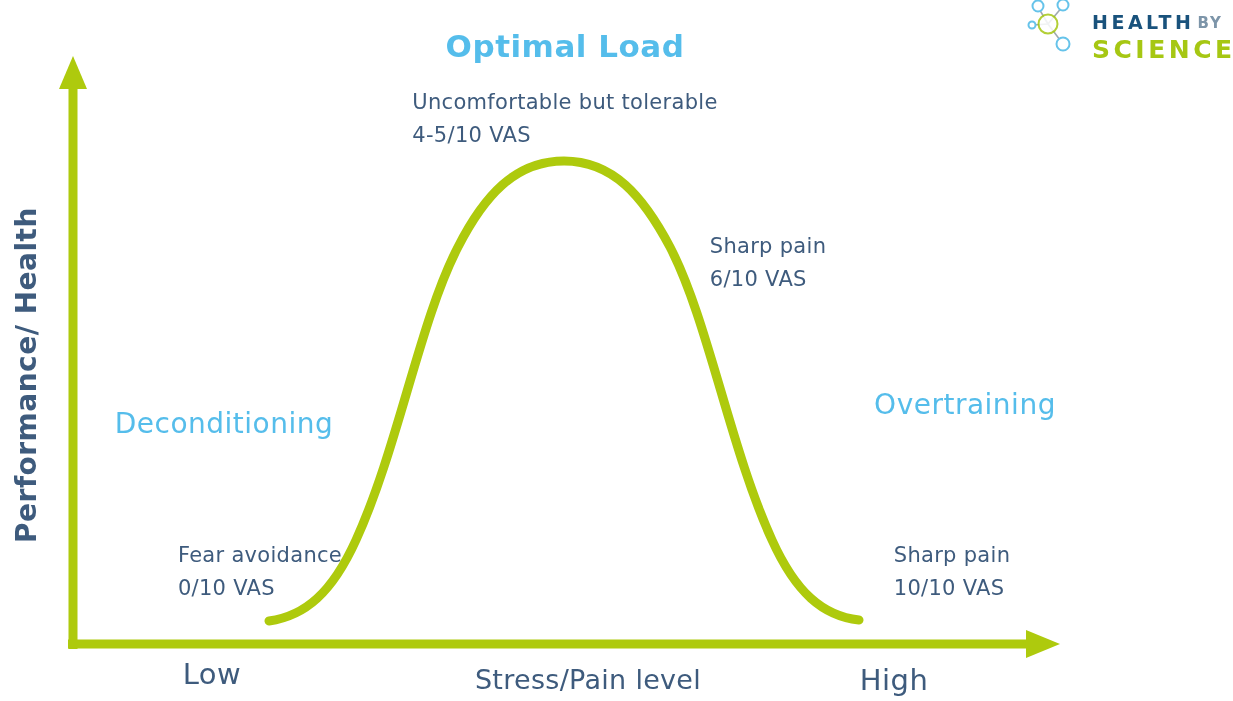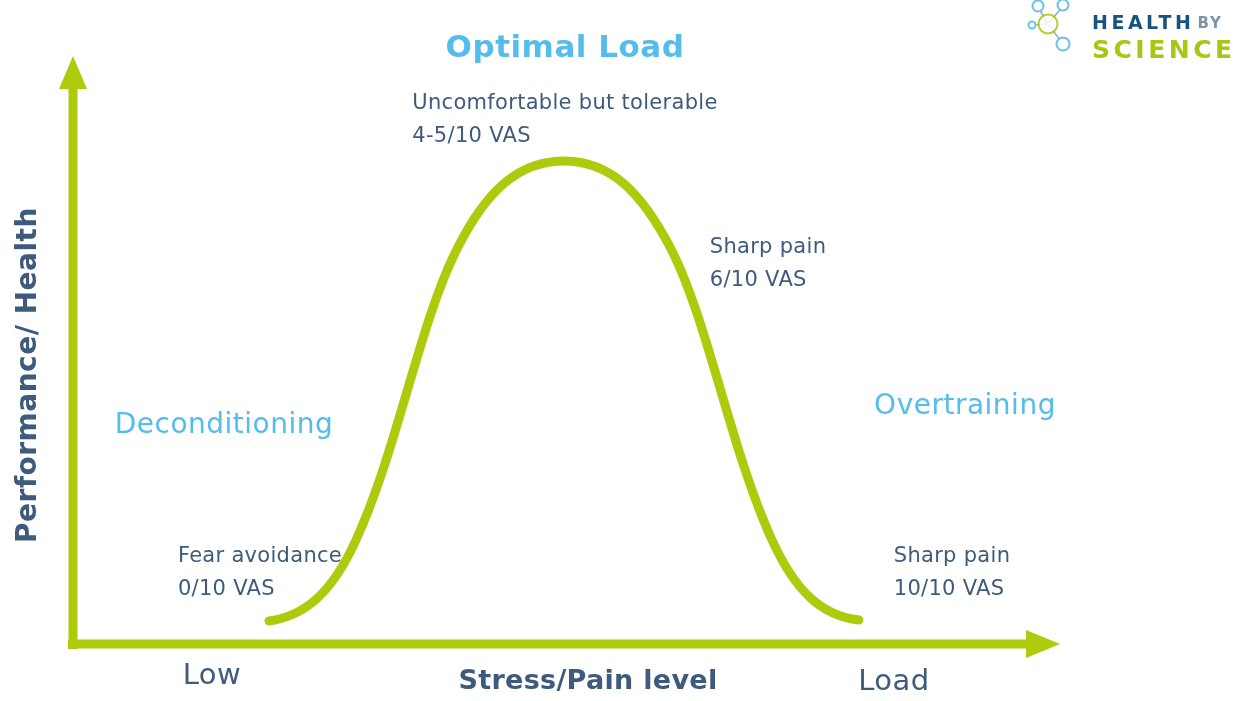--- a/index.html
+++ b/index.html
@@ -58,21 +58,21 @@
     font-weight: 400;
     color: var(--light-blue);
     letter-spacing: 0.5px;
   }
   .ann {
     font-size: 21px;
     line-height: 33px;
     text-align: left;
   }
   .axis-end-label { font-size: 29px; letter-spacing: 0.5px; }
-  .x-axis-title { font-size: 27px; font-weight: 700; }
+  .x-axis-title { font-size: 27px; font-weight: 400; }
   .y-axis-title-wrap {
     position: absolute;
     left: 26px; top: 375px;
     width: 0; height: 0;
   }
   .y-axis-title {
     position: absolute;
     transform: translate(-50%, -50%) rotate(-90deg);
     white-space: nowrap;
     font-size: 28px;
@@ -154,21 +154,21 @@
     <div>0/10 VAS</div>
   </div>
 
   <div class="txt center ann" style="left:952px; top:539px;">
     <div>Sharp pain</div>
     <div>10/10 VAS</div>
   </div>
 
   <div class="txt center axis-end-label" style="left:212px; top:657px;">Low</div>
   <div class="txt center x-axis-title" style="left:588px; top:664px;">Stress/Pain level</div>
-  <div class="txt center axis-end-label" style="left:894px; top:663px;">Load</div>
+  <div class="txt center axis-end-label" style="left:894px; top:663px;">High</div>
 
   <div class="y-axis-title-wrap">
     <div class="y-axis-title">Performance/ Health</div>
   </div>
 
   <div class="logo">
     <svg class="logo-icon" viewBox="0 0 62 54">
       <line class="icon-bond" x1="32" y1="24" x2="22" y2="7"></line>
       <line class="icon-bond" x1="32" y1="24" x2="47" y2="6"></line>
       <line class="icon-bond" x1="32" y1="24" x2="17" y2="25"></line>

